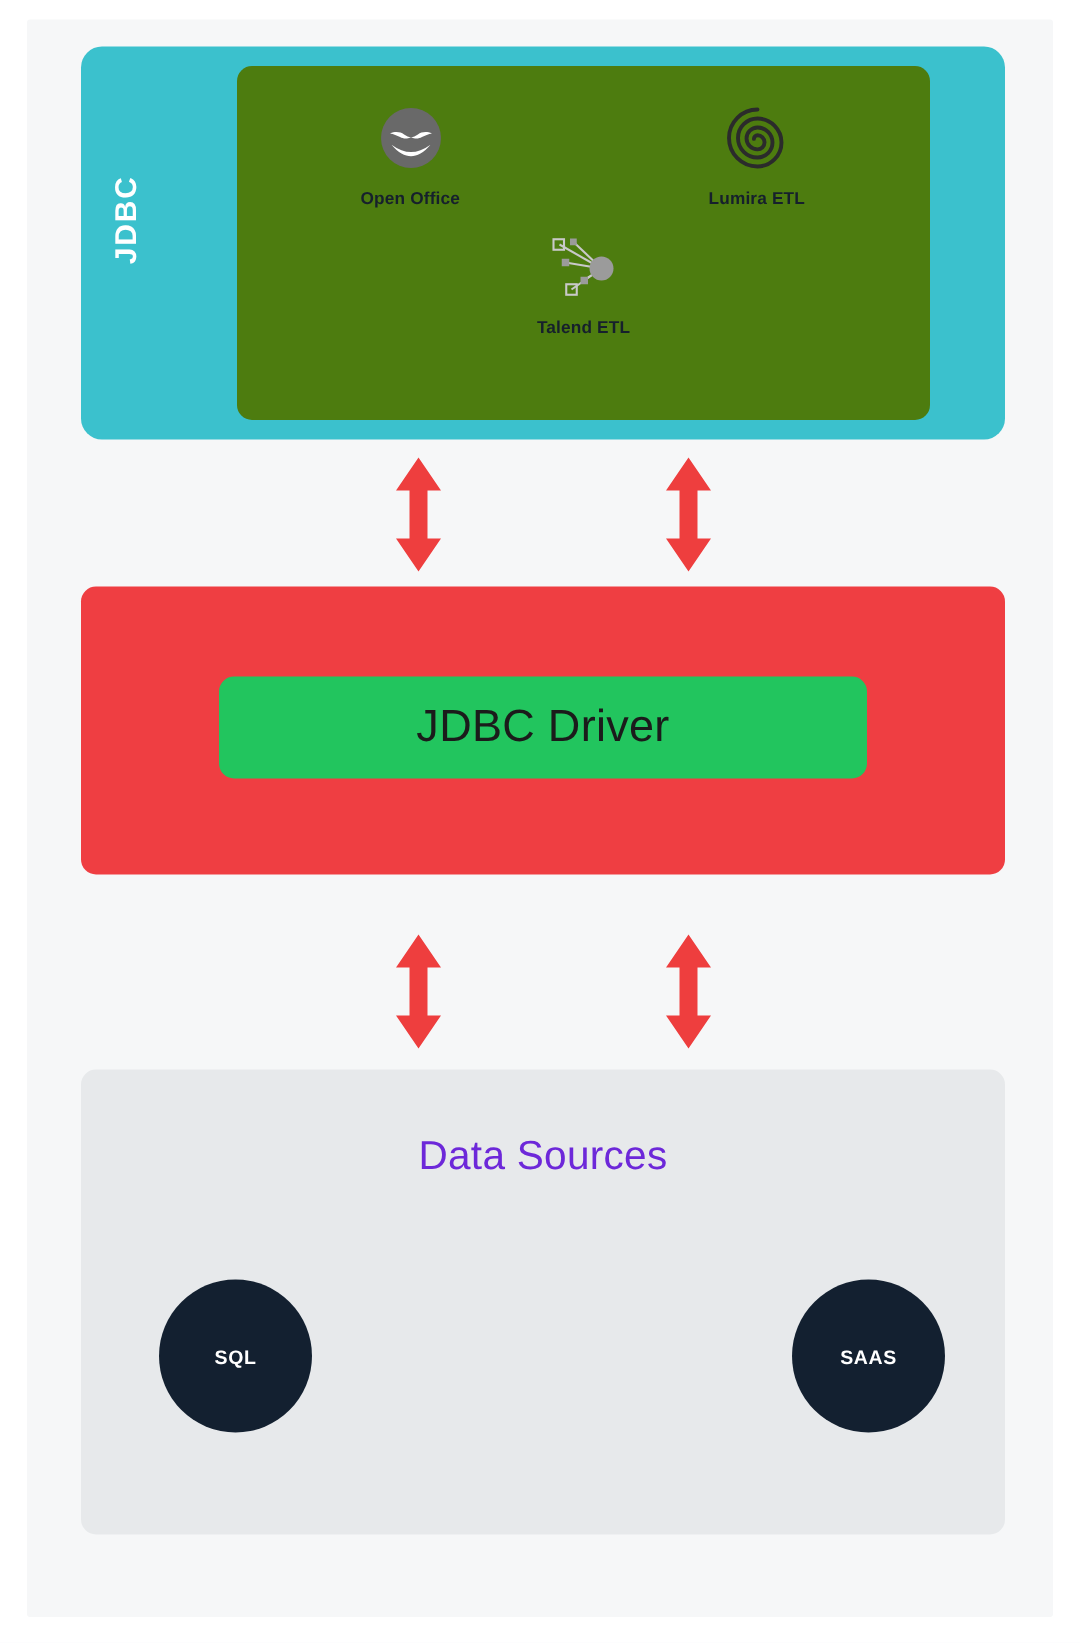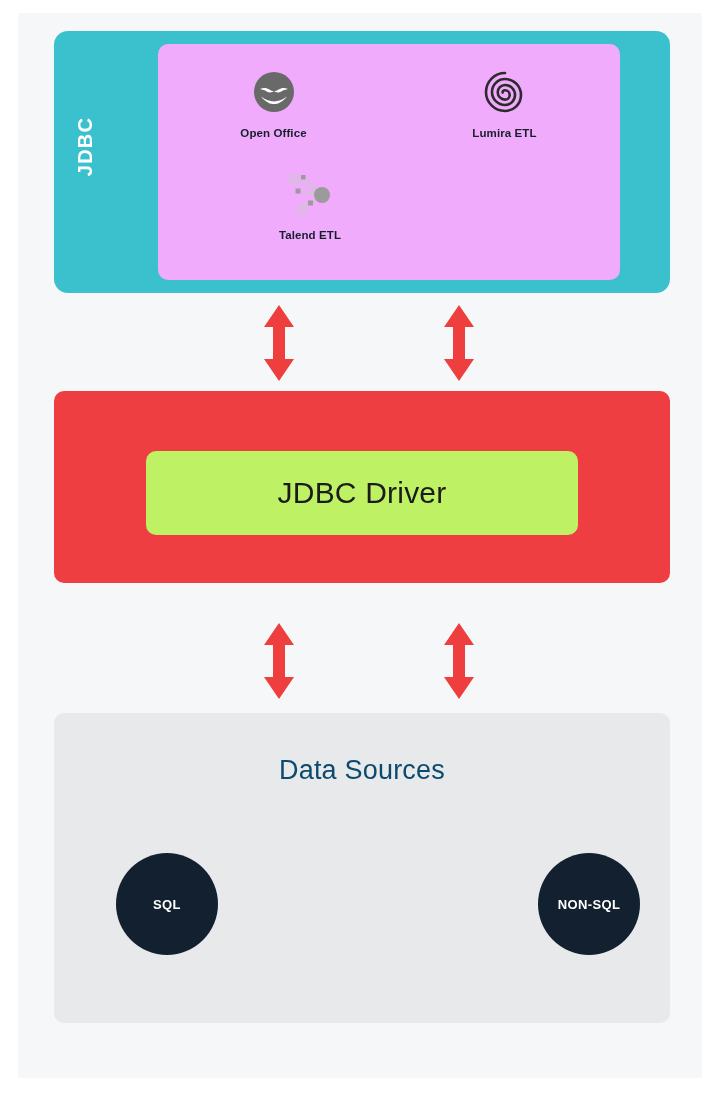--- a/index.html
+++ b/index.html
@@ -47,33 +47,33 @@
     font-size: 20px;
     font-weight: 700;
     letter-spacing: 1.2px;
   }
   .client-card {
     position: absolute;
     left: 104px;
     top: 13px;
     width: 462px;
     height: 236px;
-    background: #f0abfc;
+    background: #4d7c0f;
     border-radius: 10px;
   }
 
   .tool-row {
     position: absolute;
     left: 0;
     width: 100%;
     display: flex;
     justify-content: space-around;
   }
   .tool-row.row-1 { top: 22px; }
-  .tool-row.row-2 { top: 124px; padding: 0 92px; box-sizing: border-box; flex-direction: column; }
+  .tool-row.row-2 { top: 108px; padding: 0 92px; box-sizing: border-box; }
 
   .tool {
     width: 120px;
     display: flex;
     flex-direction: column;
     align-items: center;
   }
   .tool .glyph {
     height: 52px;
     display: flex;
@@ -116,22 +116,22 @@
     width: 616px;
     height: 192px;
     background: #ef3e42;
     border-radius: 10px;
   }
   .driver-card {
     position: absolute;
     left: 92px;
     top: 60px;
     width: 432px;
-    height: 84px;
-    background: #bef264;
+    height: 68px;
+    background: #22c55e;
     border-radius: 10px;
     display: flex;
     align-items: center;
     justify-content: center;
   }
   .driver-card .title {
     font-size: 30px;
     color: #1b1b1b;
     letter-spacing: .2px;
   }
@@ -146,26 +146,26 @@
     background: #e7e9eb;
     border-radius: 10px;
   }
   .sources-title {
     position: absolute;
     left: 0;
     top: 42px;
     width: 100%;
     text-align: center;
     font-size: 27px;
-    color: #0c4a6e;
+    color: #6d28d9;
     letter-spacing: .2px;
   }
   .sources-row {
     position: absolute;
-    left: 62px;
+    left: 52px;
     top: 140px;
     width: 524px;
     display: flex;
     justify-content: space-between;
   }
   .source-node {
     width: 102px;
     height: 102px;
     border-radius: 50%;
     background: #132030;
@@ -278,18 +278,18 @@
   </div>
 
   <div class="sources-band">
     <div class="sources-title">Data Sources</div>
 
     <div class="sources-row">
       <div class="source-node">
         <span class="node-label">SQL</span>
       </div>
       <div class="source-node">
-        <span class="node-label">NON-SQL</span>
+        <span class="node-label">SAAS</span>
       </div>
     </div>
   </div>
 
 </div>
 
 </body></html>

